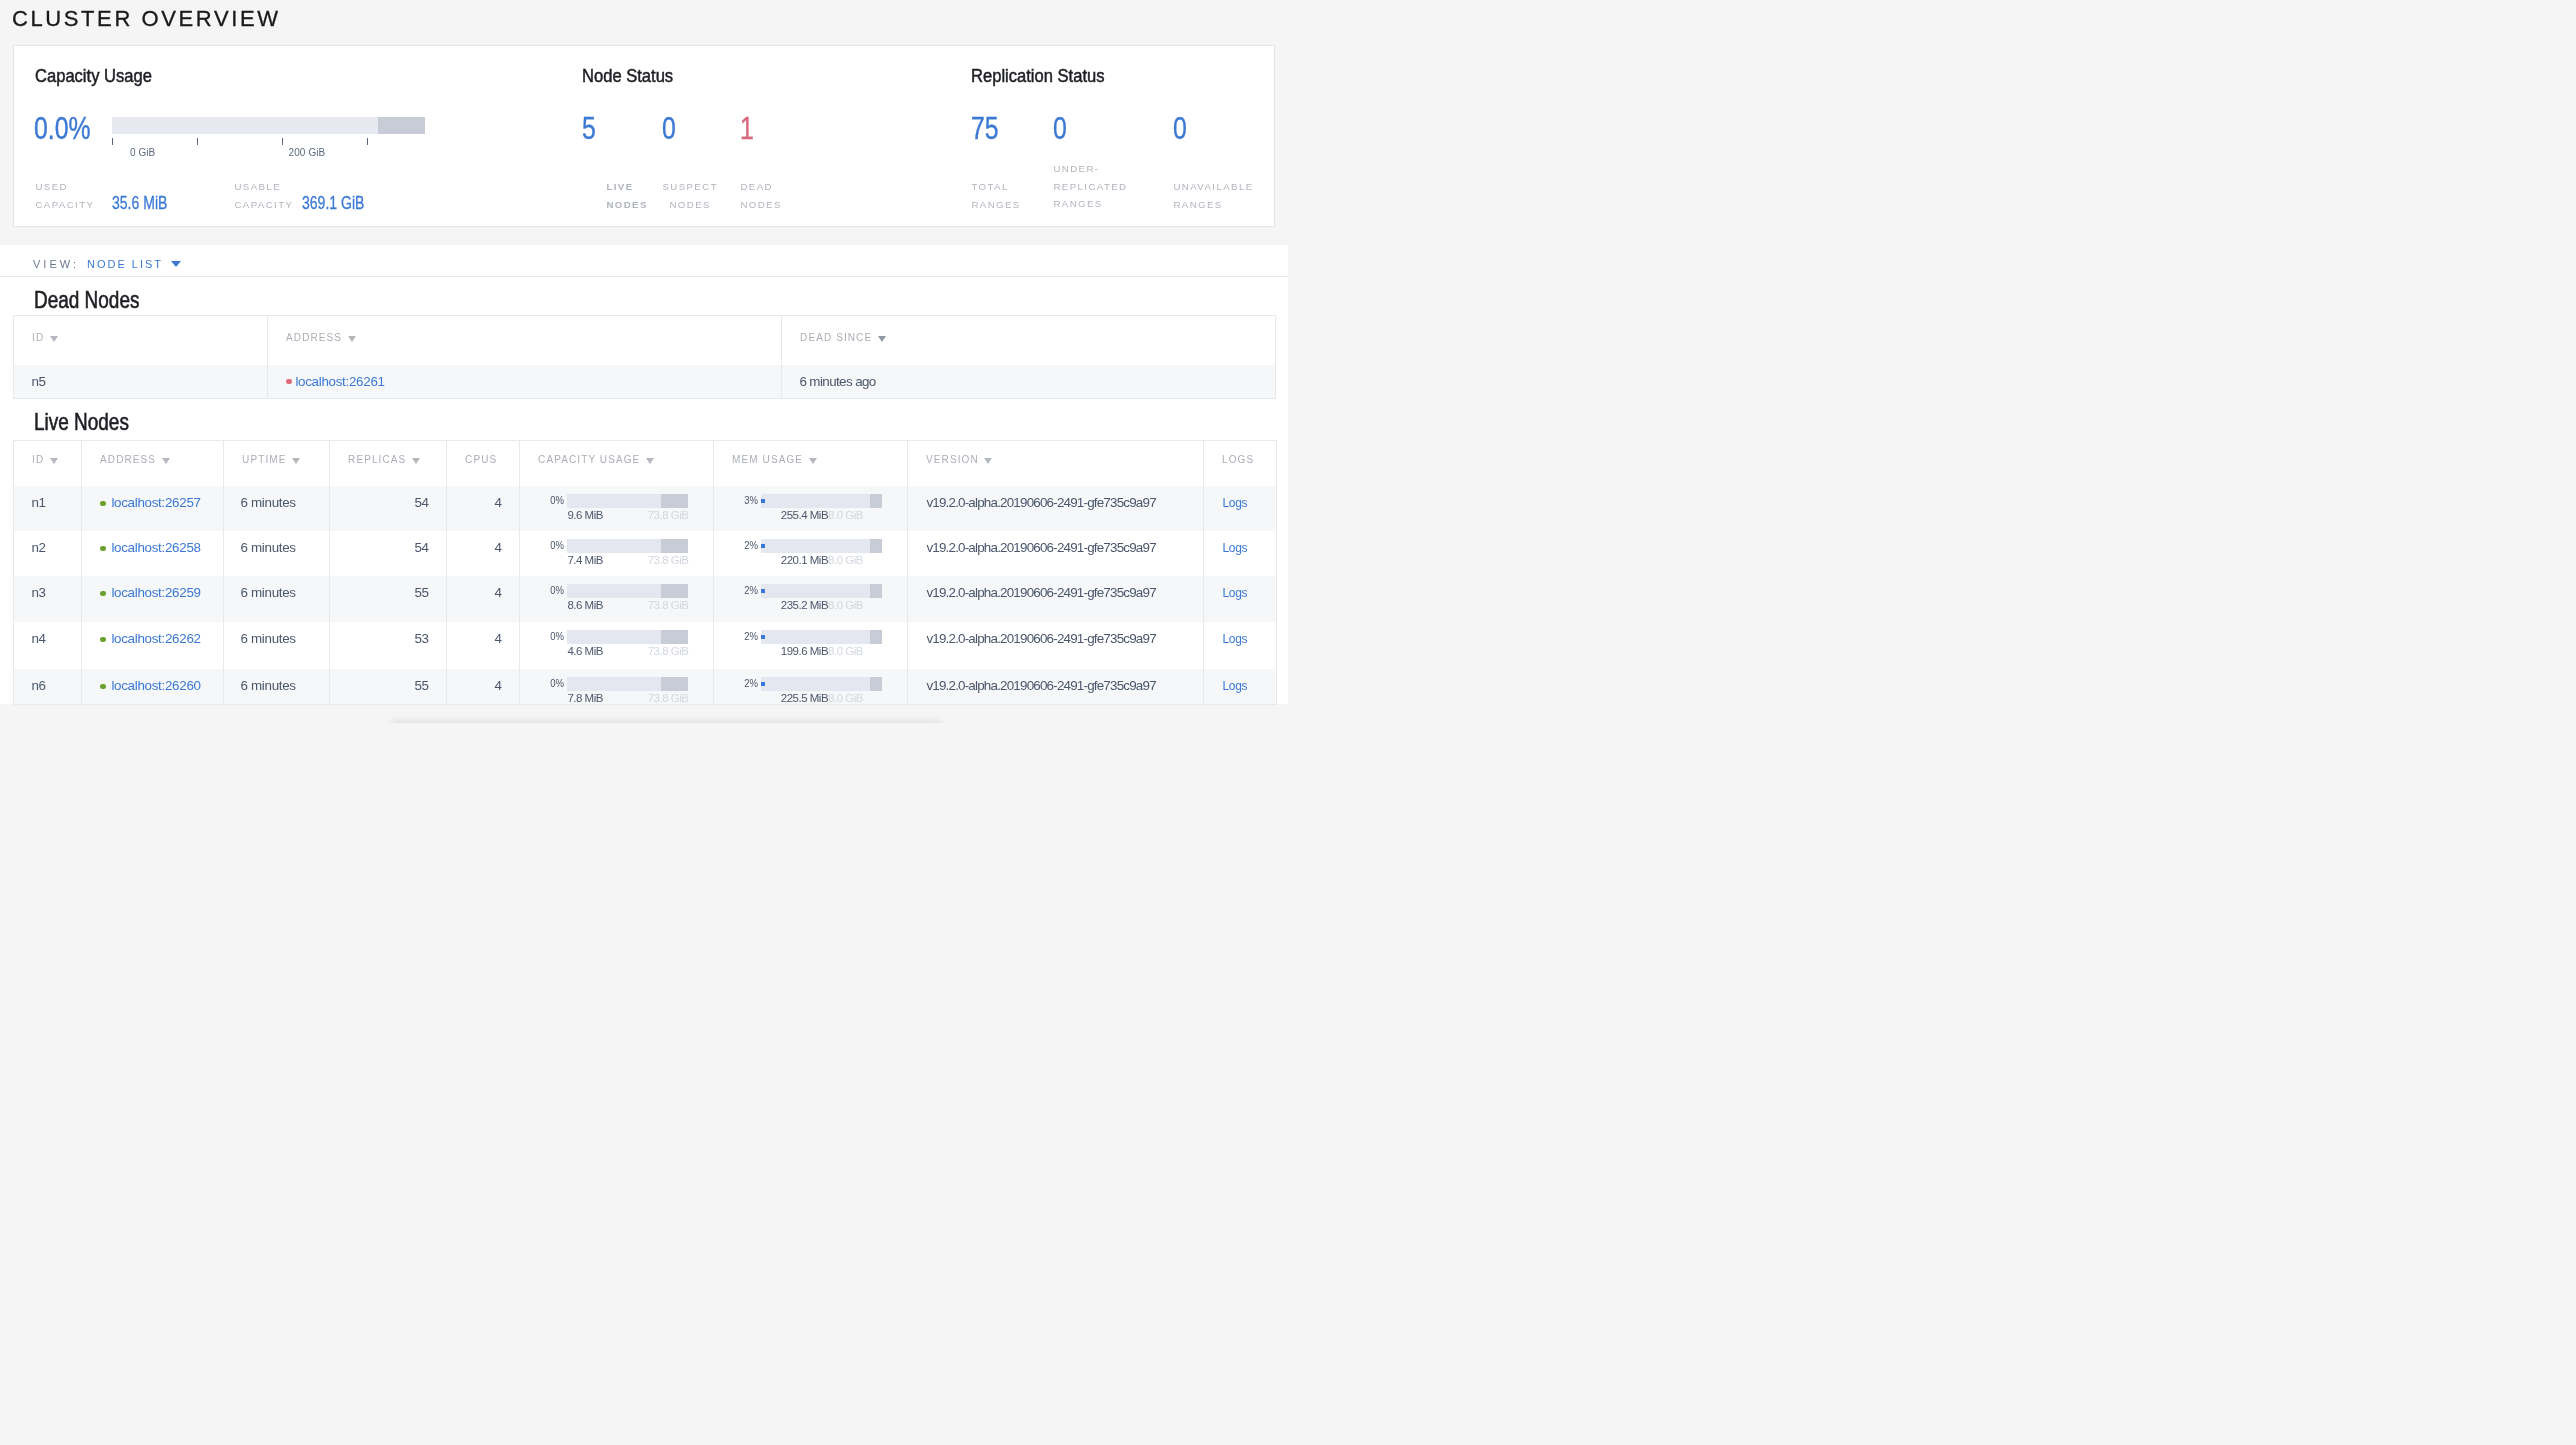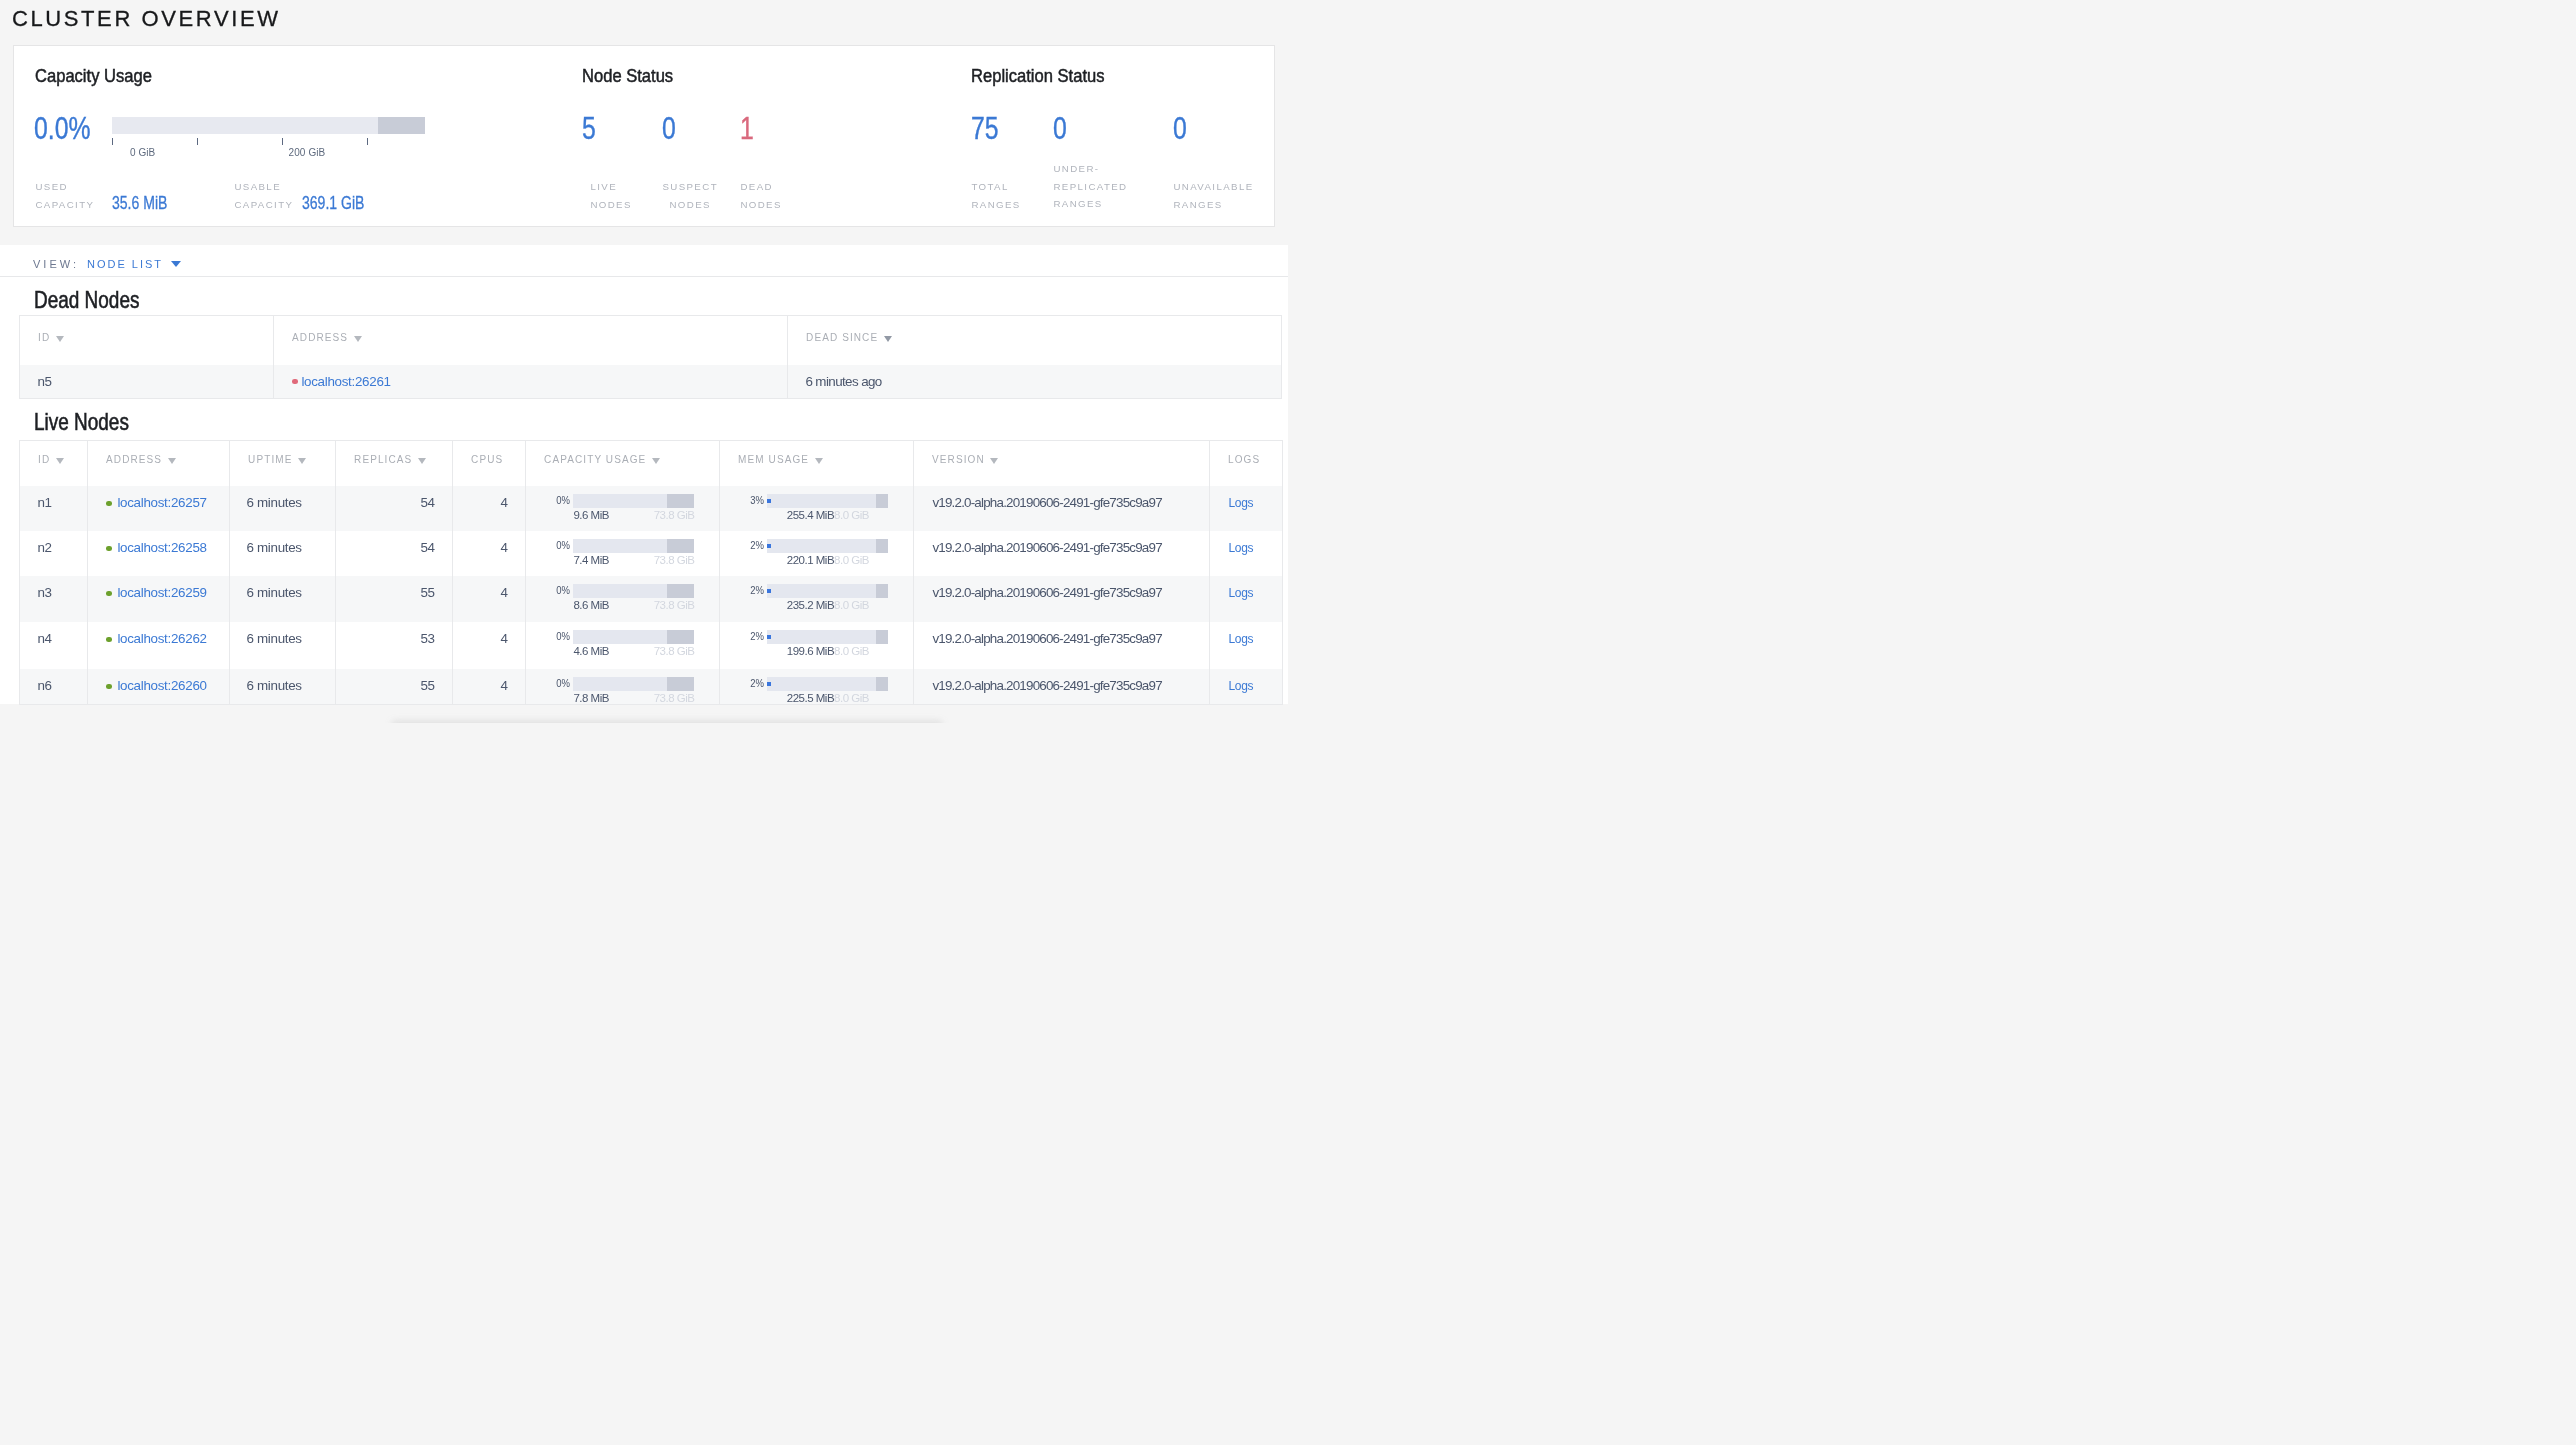--- a/index.html
+++ b/index.html
@@ -80,21 +80,21 @@
   .sect-h2 { position:absolute; left:34px; font-size:24px; font-weight:400; color:#1d1f23; white-space:nowrap; height:21px; -webkit-text-stroke:0.6px #1d1f23; }
   .sect-h2 > span { display:inline-block; transform:scaleX(0.79); transform-origin:0 0; }
   #dead-heading { top:9px; }
   #live-heading { top:131px; }
 
   table { border-collapse:collapse; table-layout:fixed; position:absolute; left:13.4px; width:1262px; }
   #dead-table { top:38px; }
   #live-table { top:163px; }
   th, td { border-left:0.5px solid #e8e9eb; }
   th:first-child, td:first-child { border-left:none; }
-  table { border:0.5px solid #e8e9eb;margin-left:6px; }
+  table { border:0.5px solid #e8e9eb; }
   th {
     font-size:10px; font-weight:400; letter-spacing:1.1px; color:#aaaeb5;
     text-align:left; vertical-align:middle; white-space:nowrap;
   }
   #dead-table th { height:49px; padding:0 0 5.3px 17.7px; }
   #live-table th { height:45px; padding:0 0 7.6px 17.7px; }
   th.num { text-align:left; }
   .sort-arrow {
     display:inline-block; width:0; height:0; margin-left:5.7px;
     border-left:4px solid transparent; border-right:4px solid transparent;
@@ -178,21 +178,21 @@
   <div class="ticklabel" style="left:55px">0 GiB</div>
   <div class="ticklabel" style="left:225px">200 GiB</div>
   <div class="statlabel" style="left:21px" id="used-label">USED<br>CAPACITY</div>
   <div class="kvalue" style="left:98px" id="used-value">35.6 MiB</div>
   <div class="statlabel" style="left:220px" id="usable-label">USABLE<br>CAPACITY</div>
   <div class="kvalue" style="left:288px" id="usable-value">369.1 GiB</div>
 
   <h2 class="card-h2" style="left:568px"><span>Node Status</span></h2>
   <div id="node-stats">
       <div class="bignum" style="left: 568px;">5</div>
-      <div class="statlabel" style="left: 576px;">LIVE<br>NODES</div>
+      <div class="statlabel" style="left: 592px; font-weight: bold;">LIVE<br>NODES</div>
       <div class="bignum" style="left: 648px;">0</div>
       <div class="statlabel" style="left: 648px; text-align: center;">SUSPECT<br>NODES</div>
       <div class="bignum red" style="left: 726px;">1</div>
       <div class="statlabel" style="left: 726px;">DEAD<br>NODES</div>
     </div>
 
   <h2 class="card-h2" style="left:957px"><span>Replication Status</span></h2>
   <div id="repl-stats">
       <div class="bignum" style="left: 957px;">75</div>
       <div class="statlabel" style="left: 957px;">TOTAL<br>RANGES</div>

